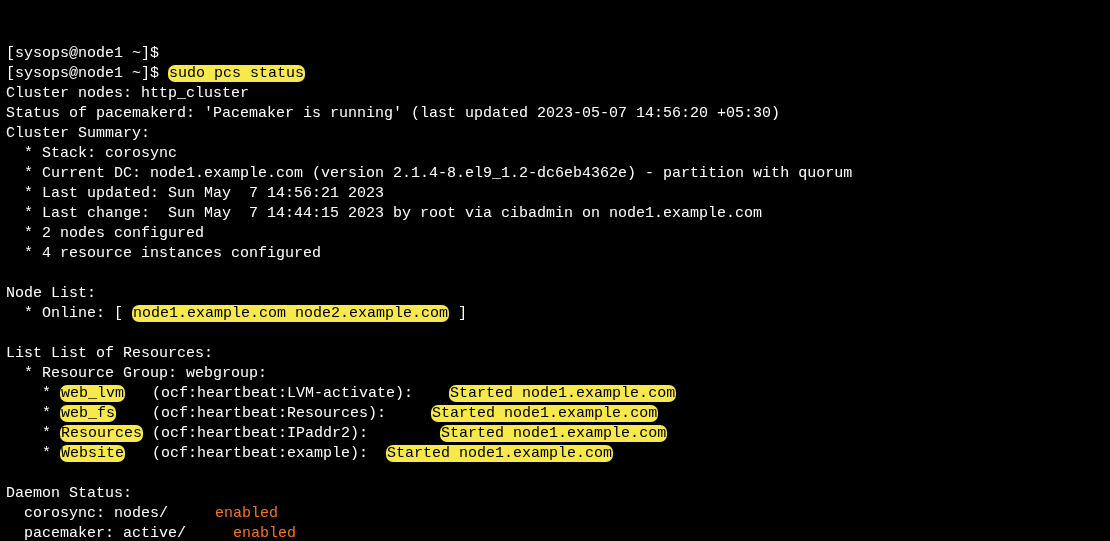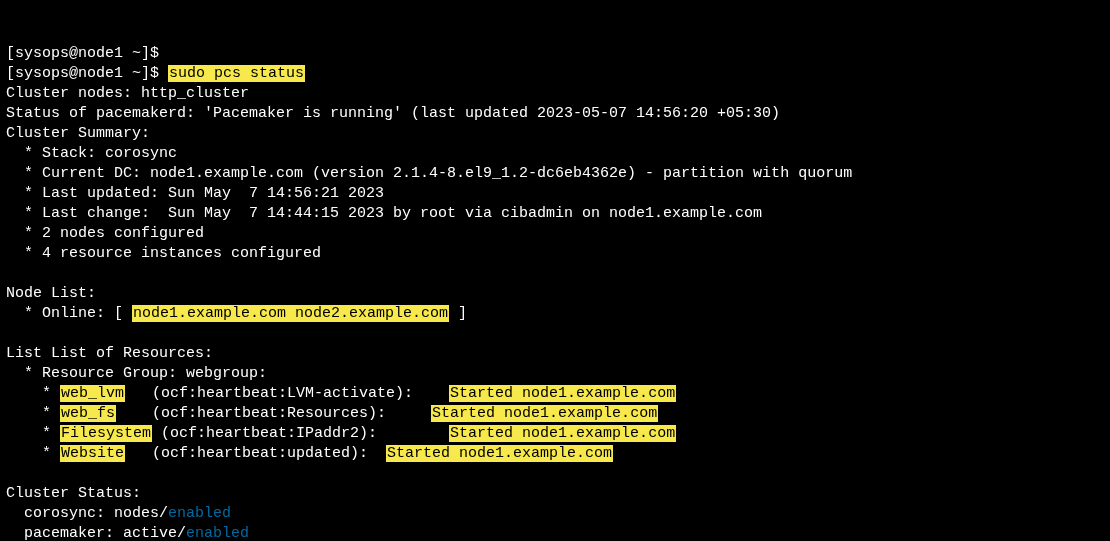--- a/index.html
+++ b/index.html
@@ -13,22 +13,23 @@
     white-space: pre;
     width: 1110px;
     height: 541px;
     box-sizing: border-box;
     overflow: hidden;
   }
   .hl {
     background: #f7e84b;
     color: #000;
     padding: 0 1px;
+    border-radius: 7px;
   }
-  .grn { color: #0369a1; }
+  .grn { color: #f97316; margin-left: 47px; }
 </style>
 </head>
 <body>
 
 <span>[sysops@node1 ~]$</span>
 <span>[sysops@node1 ~]$ </span><span class="hl">sudo pcs status</span>
 <span>Cluster nodes: http_cluster</span>
 <span>Status of pacemakerd: 'Pacemaker is running' (last updated 2023-05-07 14:56:20 +05:30)</span>
 <span>Cluster Summary:</span>
 <span>  * Stack: corosync</span>
@@ -38,21 +39,21 @@
 <span>  * 2 nodes configured</span>
 <span>  * 4 resource instances configured</span>
 
 <span>Node List:</span>
 <span>  * Online: [ </span><span class="hl">node1.example.com node2.example.com</span><span> ]</span>
 
 <span>List List of Resources:</span>
 <span>  * Resource Group: webgroup:</span>
 <span>    * </span><span class="hl">web_lvm</span><span>   (ocf:heartbeat:LVM-activate):    </span><span class="hl">Started node1.example.com</span>
 <span>    * </span><span class="hl">web_fs</span><span>    (ocf:heartbeat:Resources):     </span><span class="hl">Started node1.example.com</span>
-<span>    * </span><span class="hl">Filesystem</span><span> (ocf:heartbeat:IPaddr2):        </span><span class="hl">Started node1.example.com</span>
-<span>    * </span><span class="hl">Website</span><span>   (ocf:heartbeat:updated):  </span><span class="hl">Started node1.example.com</span>
+<span>    * </span><span class="hl">Resources</span><span> (ocf:heartbeat:IPaddr2):        </span><span class="hl">Started node1.example.com</span>
+<span>    * </span><span class="hl">Website</span><span>   (ocf:heartbeat:example):  </span><span class="hl">Started node1.example.com</span>
 
-<span>Cluster Status:</span>
+<span>Daemon Status:</span>
 <span>  corosync: nodes/</span><span class="grn">enabled</span>
 <span>  pacemaker: active/</span><span class="grn">enabled</span>
 
 
 
 
 </body></html>

